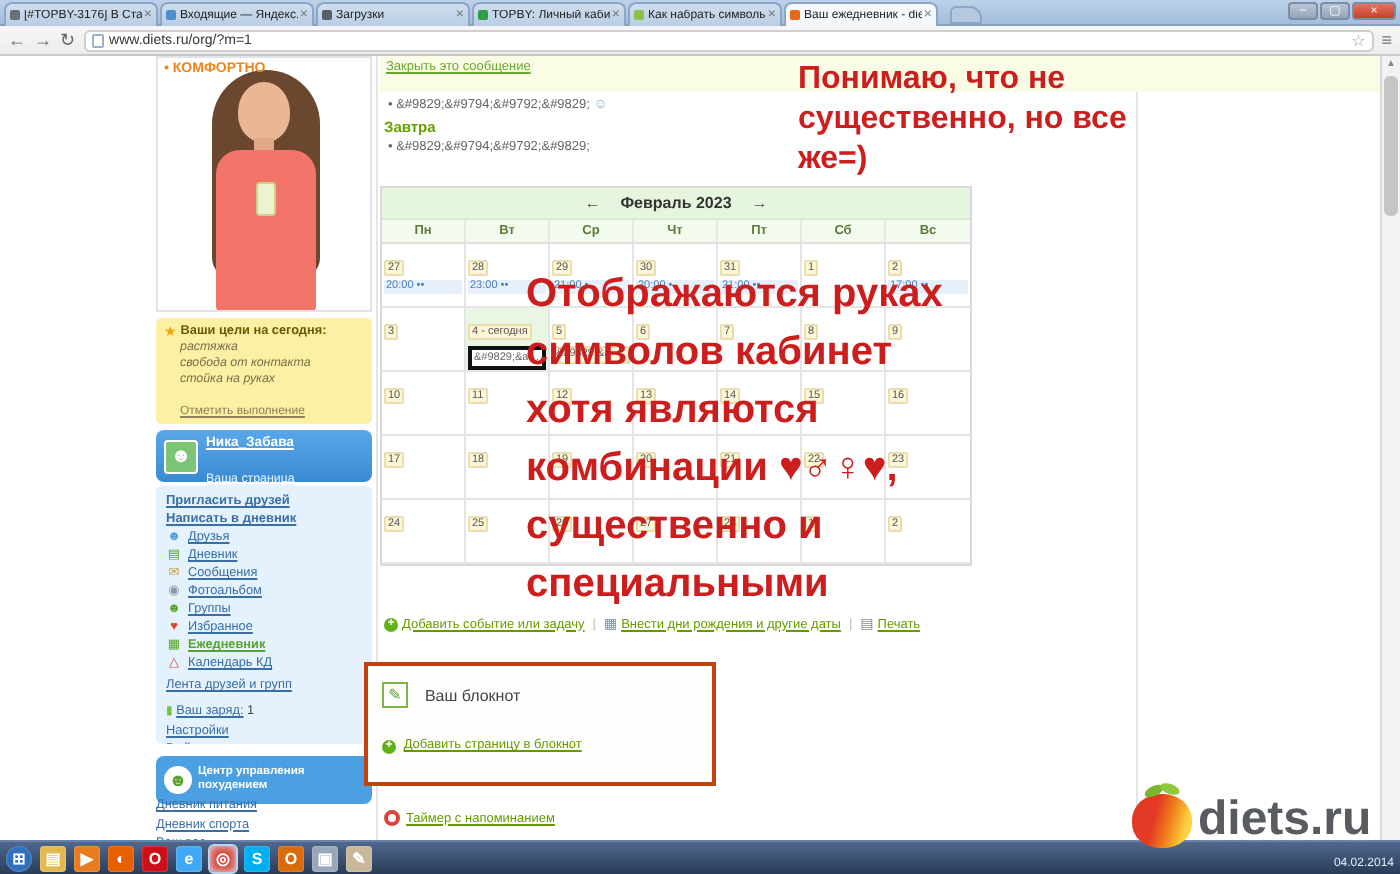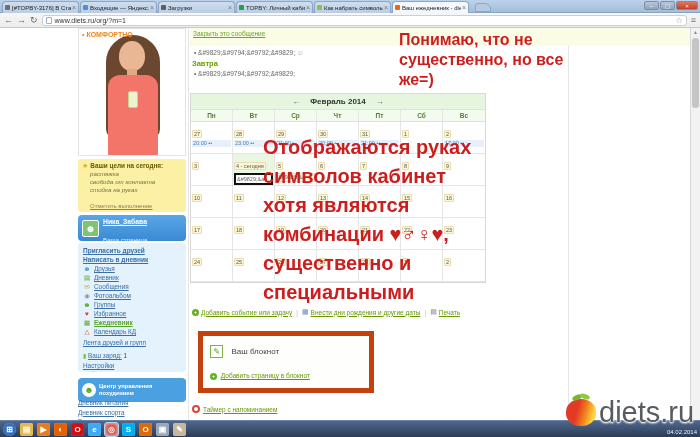--- a/index.html
+++ b/index.html
@@ -89,41 +89,41 @@
   .cal-day{display:inline-block;margin:1px;font-size:5.5px;color:#555;background:#fdf7d8;border:1px solid #e9ddae;border-radius:1px;padding:0 1px;white-space:nowrap;}
   .cal-time{display:block;margin:0 1px;background:#e7effa;color:#4a7ebb;font-size:5.5px;line-height:7px;padding:0 1px;white-space:nowrap;}
   .cal-event{display:block;margin:1px;background:#fcf8e0;border:1px solid #e6ddb0;color:#666;font-size:5.5px;line-height:7px;padding:0 1px;white-space:nowrap;overflow:hidden;}
   .cal-event.selected{background:#fff;border:2px solid #111;line-height:8px;}
   .cal-actions{position:absolute;left:192px;top:280px;width:370px;font-size:6.5px;display:flex;align-items:center;gap:4px;white-space:nowrap;}
   .act-link{display:inline-flex;align-items:center;gap:2px;cursor:pointer;}
   .act-label{color:#669900;text-decoration:underline;}
   .act-sep{color:#bbb;}
   .plus-ic{display:inline-block;width:7px;height:7px;border-radius:50%;background:#63b118;color:#fff;font-size:6px;line-height:7px;text-align:center;font-weight:bold;}
   .shape-ic{font-size:7px;}
-  .notebook{position:absolute;left:198px;top:303px;width:176px;height:62px;background:#fefefd;border:5px solid #c2410c;padding:6px 7px;}
+  .notebook{position:absolute;left:182px;top:303px;width:176px;height:62px;background:#fefefd;border:2px solid #c2410c;padding:6px 7px;}
   .nb-ic{display:inline-block;width:13px;height:13px;border:1px solid #7fb24a;background:#fff;color:#58a42c;font-size:8px;line-height:12px;text-align:center;vertical-align:middle;margin-right:4px;}
   .nb-title{font-size:8px;color:#444;vertical-align:middle;}
   .nb-add{margin-top:12px;font-size:6.5px;}
   .nb-add .lbl{color:#669900;text-decoration:underline;cursor:pointer;margin-left:2px;}
   .timer{position:absolute;left:192px;top:377px;font-size:6.5px;display:flex;align-items:center;gap:3px;}
   .timer-ic{width:8px;height:8px;border-radius:50%;border:2px solid #d9453a;background:#fff;display:inline-block;}
   .timer-lbl{color:#669900;text-decoration:underline;cursor:pointer;}
 
   
   .note1{position:absolute;left:399px;top:30px;width:175px;font-size:16px;line-height:20px;font-weight:bold;color:#cd1e1e;white-space:pre-line;z-index:70;}
   .note2{position:absolute;left:263px;top:133px;width:260px;z-index:70;}
   .note-line{font-size:20px;line-height:29px;font-weight:bold;color:#cd1e1e;white-space:nowrap;}
 
   
   .watermark{position:absolute;left:566px;top:396px;display:flex;align-items:center;gap:3px;z-index:80;}
   .apple{position:relative;width:30px;height:27px;border-radius:48% 48% 46% 46%;background:linear-gradient(105deg,#e23a25 38%,#ef7c1a 60%,#ffd23f 85%);}
   .leaf{position:absolute;width:10px;height:5px;background:#7ab52c;border-radius:60% 60% 60% 60%;}
   .leaf.l1{top:-4px;left:6px;transform:rotate(-25deg);}
   .leaf.l2{top:-5px;left:14px;transform:rotate(20deg);background:#8fc93e;}
-  .wm-text{font-size:29px;font-weight:normal;color:#585b60;text-shadow:0 0 3px #fff,0 0 3px #fff,0 1px 2px #fff;}
+  .wm-text{font-size:24px;font-weight:bold;color:#585b60;text-shadow:0 0 3px #fff,0 0 3px #fff,0 1px 2px #fff;}
 
   
   .taskbar{position:absolute;left:0;right:0;bottom:0;height:17px;background:linear-gradient(#50688e,#2a3c58);border-top:1px solid #6a82a8;display:flex;align-items:center;gap:4px;padding:0 3px;z-index:60;}
   .tb-chip{width:13px;height:13px;border-radius:2px;color:#fff;font-size:8px;line-height:13px;text-align:center;font-weight:bold;cursor:pointer;box-shadow:inset 0 0 1px rgba(255,255,255,.5);}
   .tb-chip.round{border-radius:50%;}
   .tb-chip.tb-active{outline:1px solid #b8d4f0;box-shadow:inset 0 0 4px #dfefff;}
   .tb-date{position:absolute;right:3px;bottom:2px;font-size:6px;color:#e6eef8;}
 </style>
 </head>
 <body>
@@ -283,21 +283,21 @@
         <span>•  &amp;#9829;&amp;#9794;&amp;#9792;&amp;#9829;</span>
         <span class="ag-smiley">☺</span>
       </div>
       <div class="ag-label">Завтра</div>
       <div class="ag-item">•  &amp;#9829;&amp;#9794;&amp;#9792;&amp;#9829;</div>
     </div>
 
     <div class="cal">
       <div class="cal-head">
         <span class="cal-arrow">←</span>
-        <span class="cal-title">Февраль 2014</span>
+        <span class="cal-title">Февраль 2023</span>
         <span class="cal-arrow">→</span>
       </div>
       <div class="cal-days">
           <span class="cal-dn">Пн</span>
           <span class="cal-dn">Вт</span>
           <span class="cal-dn">Ср</span>
           <span class="cal-dn">Чт</span>
           <span class="cal-dn">Пт</span>
           <span class="cal-dn">Сб</span>
           <span class="cal-dn">Вс</span>

